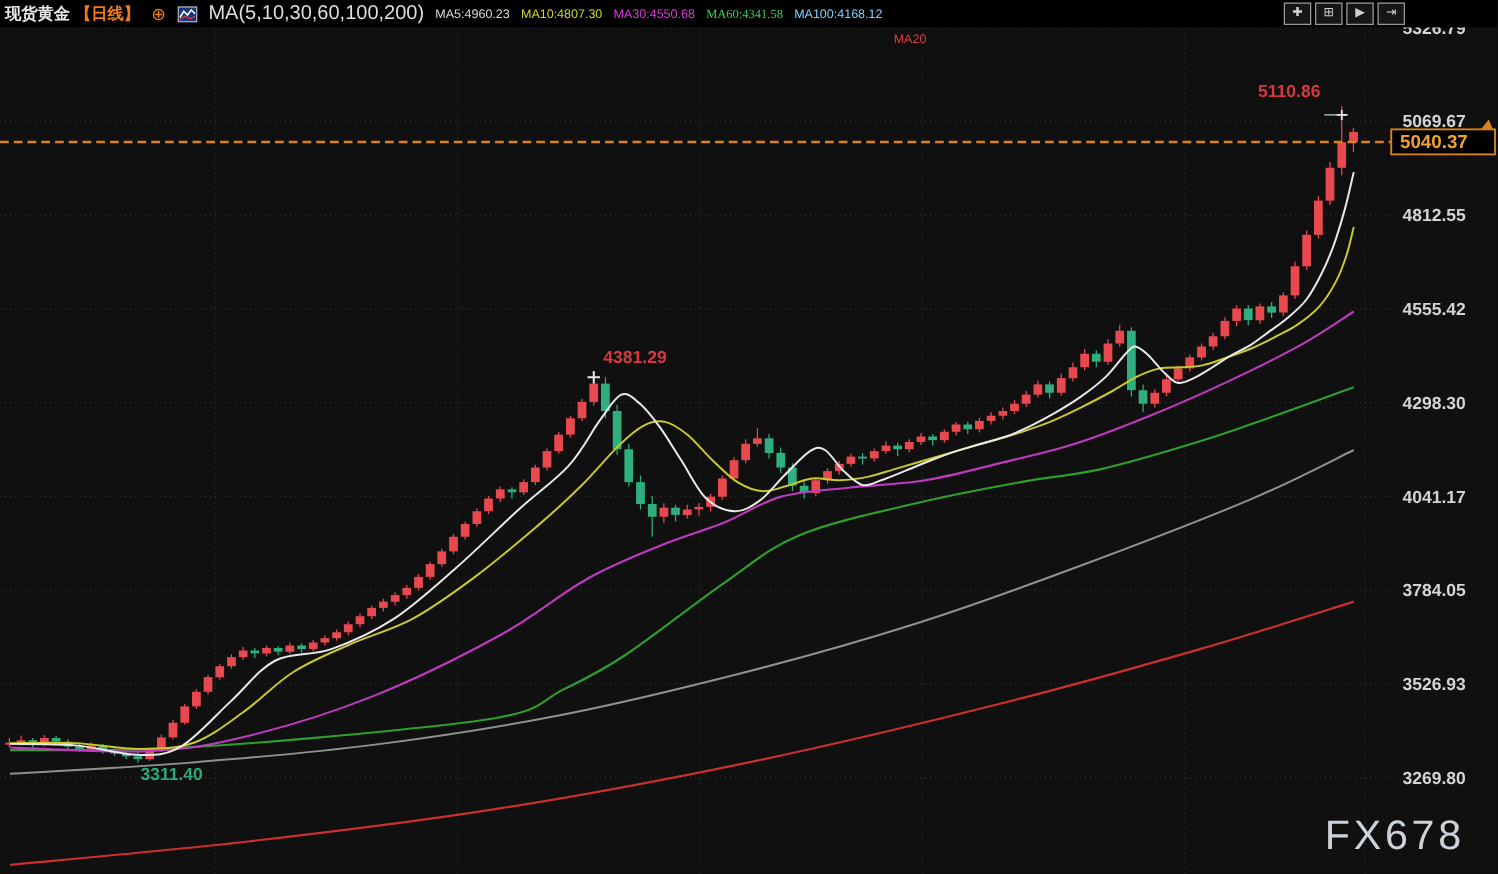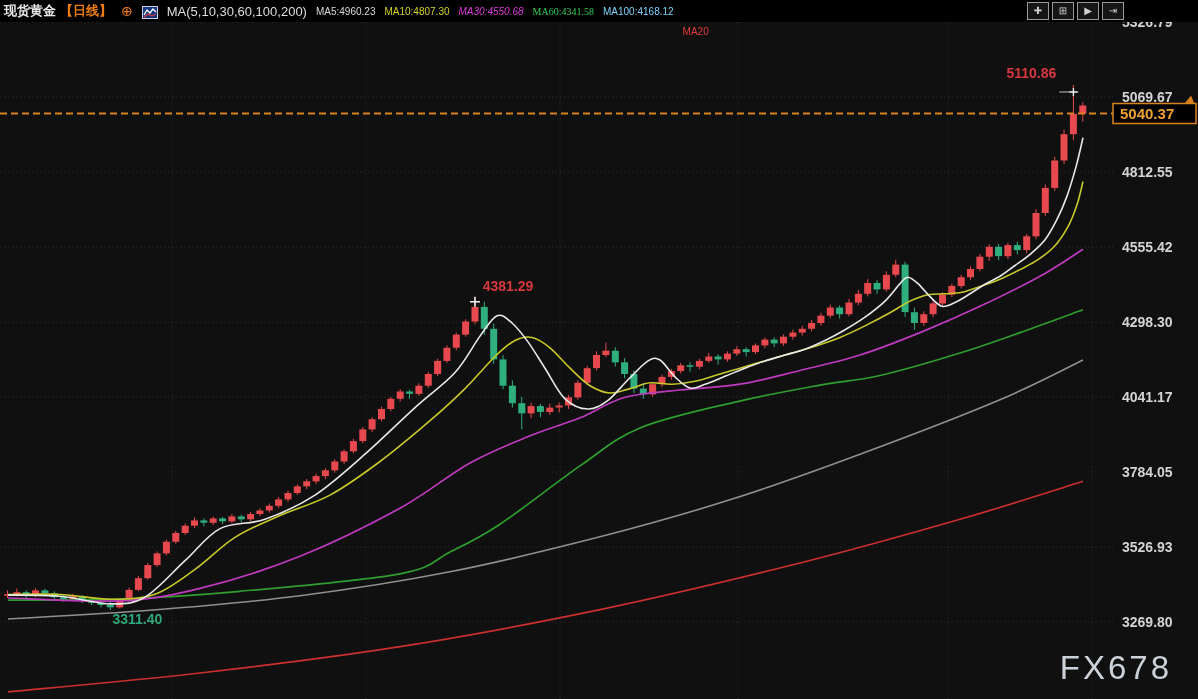--- a/index.html
+++ b/index.html
@@ -4,21 +4,21 @@
 <style>
   html,body{margin:0;padding:0;background:#0f100f;}
   .stage{position:relative;width:1198px;height:699px;background:#0f100f;overflow:hidden;
          font-family:"Liberation Sans",sans-serif;}
   .header{position:absolute;top:0;left:0;width:1198px;height:22px;background:#000;
           display:flex;align-items:center;gap:9px;padding-left:4px;box-sizing:border-box;z-index:6;}
   .title{color:#e8e8e8;font-weight:bold;font-size:13px;white-space:nowrap;}
   .period{color:#ef7d14;font-weight:bold;font-size:13px;margin-left:-5px;white-space:nowrap;text-align:right;}
   .crosshair{color:#ef7d14;font-size:14px;line-height:14px;cursor:pointer;}
   .kicon{width:16px;height:13px;display:inline-block;}
-  .ma-group{color:#dedede;font-size:13px;white-space:nowrap;}
+  .ma-group{color:#dedede;font-size:16px;white-space:nowrap;}
   .ma-item{font-size:10px;white-space:nowrap;}
   .toolbar{position:absolute;right:74px;top:2px;display:flex;gap:3px;}
   .tool-btn{width:20px;height:16px;border:1px solid #999;background:#161616;color:#d0d0d0;
             font-size:10px;line-height:15px;text-align:center;cursor:pointer;}
   .chart-svg{position:absolute;top:0;left:0;}
 </style>
 </head>
 <body>
 
 <div class="stage">
@@ -30,21 +30,21 @@
     <span class="kicon">
       <svg width="16" height="13" viewBox="0 0 16 13">
         <rect x="0.5" y="0.5" width="15" height="12" fill="#16357e" stroke="#cfd4da" stroke-width="1"></rect>
         <polyline points="2,9 5,4 8,7 11,3 14,6" fill="none" stroke="#ffffff" stroke-width="1.3"></polyline>
         <polyline points="2,11 6,8 10,10 14,8" fill="none" stroke="#e23b3b" stroke-width="1.1"></polyline>
       </svg>
     </span>
     <span class="ma-group">MA(5,10,30,60,100,200)</span>
     <span class="ma-item" style="color: rgb(217, 217, 217);">MA5:4960.23</span>
     <span class="ma-item" style="color: rgb(211, 211, 46);">MA10:4807.30</span>
-    <span class="ma-item" style="color: rgb(221, 60, 221); font-style: italic;">MA30:4550.68</span>
+    <span class="ma-item" style="color: rgb(221, 60, 221);">MA30:4550.68</span>
     <span class="ma-item" style="color: rgb(52, 208, 88); font-family: Liberation Serif, serif;">MA60:4341.58</span>
     <span class="ma-item" style="color: #7dd3fc;">MA100:4168.12</span>
     <span class="ma-item" style="color: rgb(226, 59, 59); margin-top: 41px;">MA20</span>
     <div class="toolbar">
       <span class="tool-btn">✚</span>
       <span class="tool-btn">⊞</span>
       <span class="tool-btn">▶</span>
       <span class="tool-btn">⇥</span>
     </div>
   </div>

